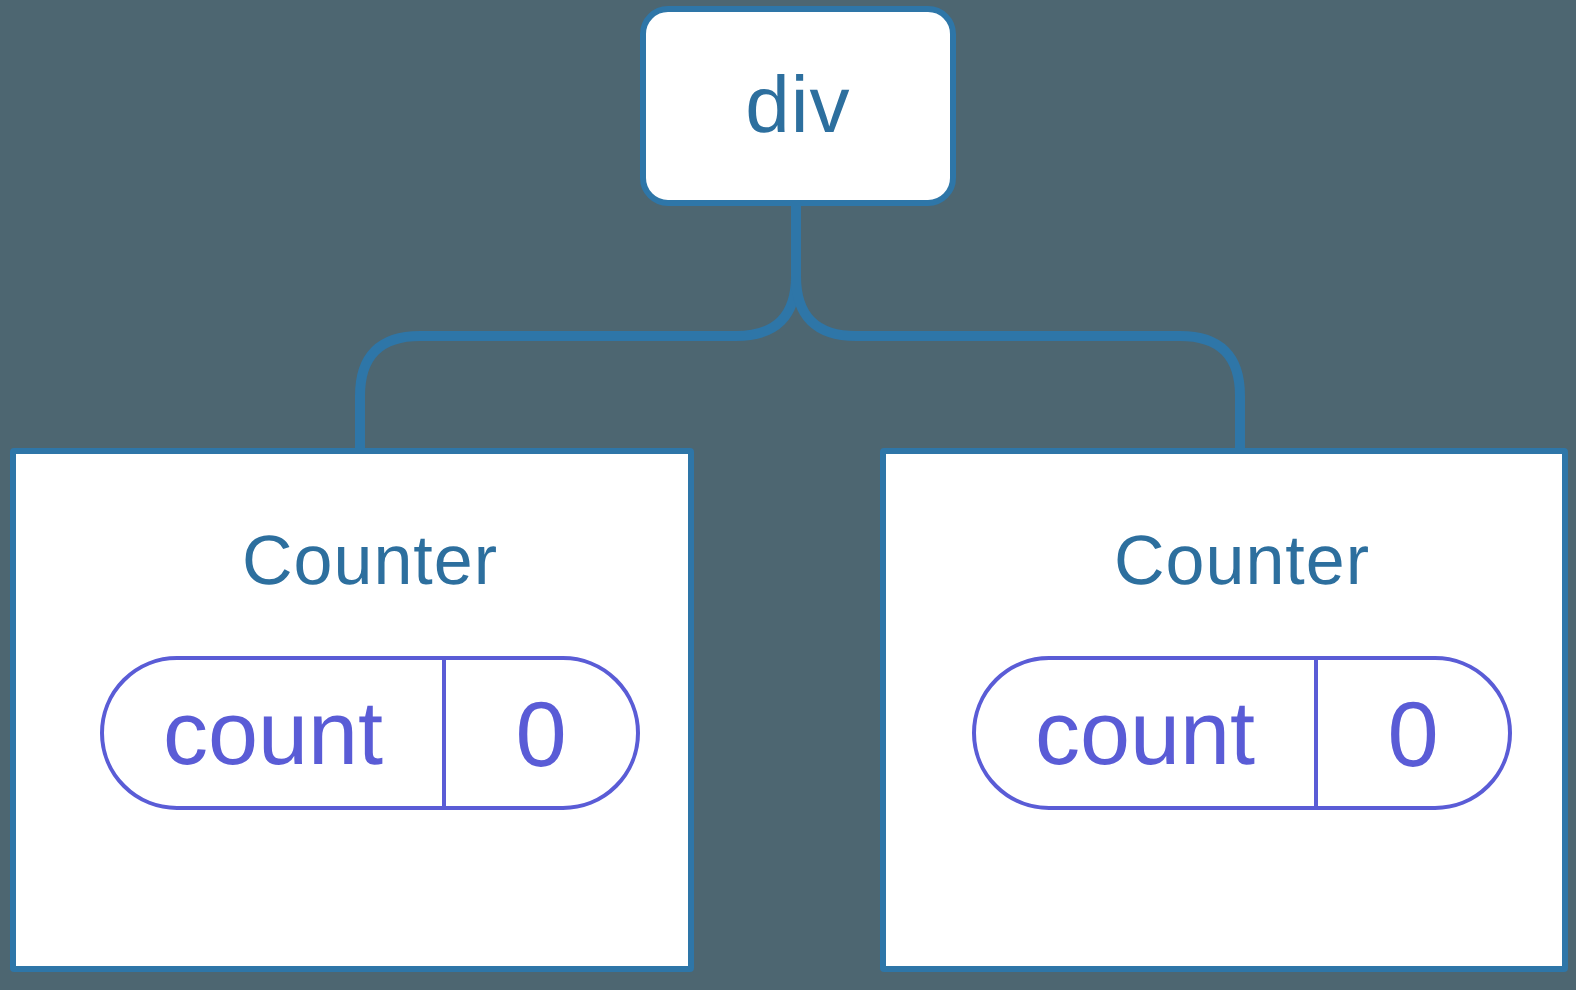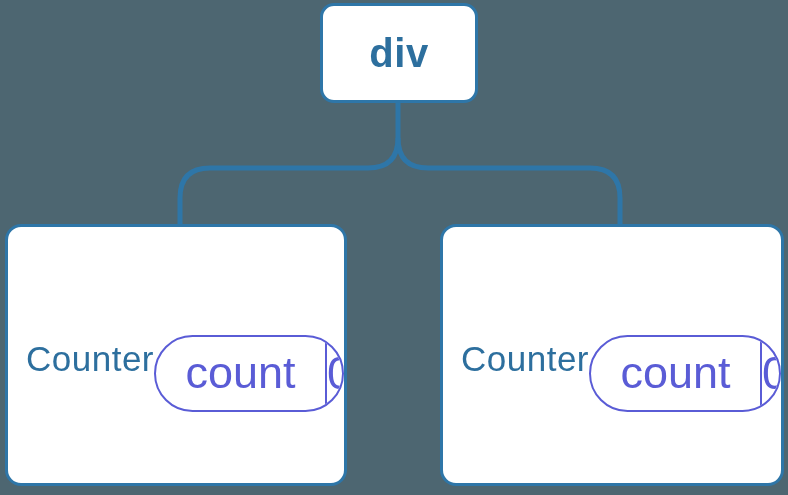--- a/index.html
+++ b/index.html
@@ -45,33 +45,33 @@
   .root-node {
     left: 320px;
     top: 3px;
     width: 158px;
     height: 100px;
     border-radius: 14px;
   }
   .root-label {
     color: var(--node-text);
     font-size: 40px;
-    font-weight: 700;
+    font-weight: 400;
     letter-spacing: 0.5px;
   }
   .card {
     position: absolute;
     top: 224px;
     height: 262px;
     background: var(--node-background);
     border: 3px solid var(--node-border);
-    border-radius: 16px;
+    border-radius: 2px;
     z-index: 1;
     display: flex;
-    flex-direction: row;
+    flex-direction: column;
     align-items: center;
     padding-top: 36px;
     padding-left: 18px;
   }
   .card-left  { left: 5px;   width: 342px; }
   .card-right { left: 440px; width: 344px; }
   .card-title {
     color: var(--node-text);
     font-size: 35px;
     font-weight: 500;

